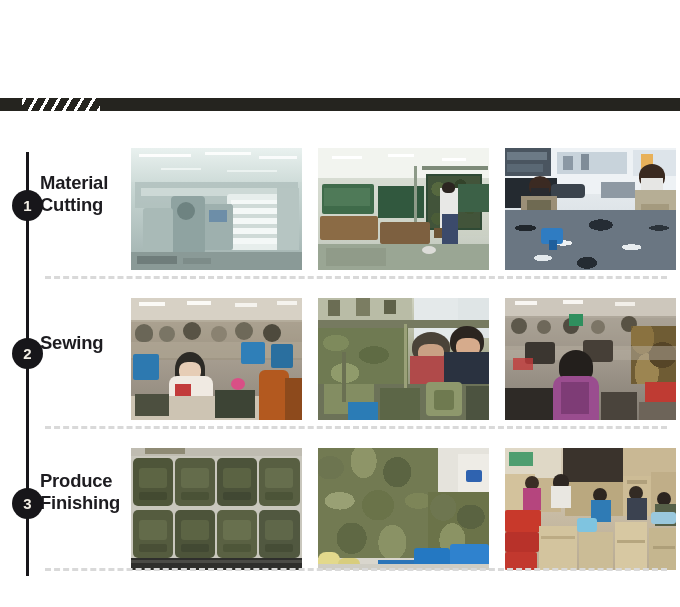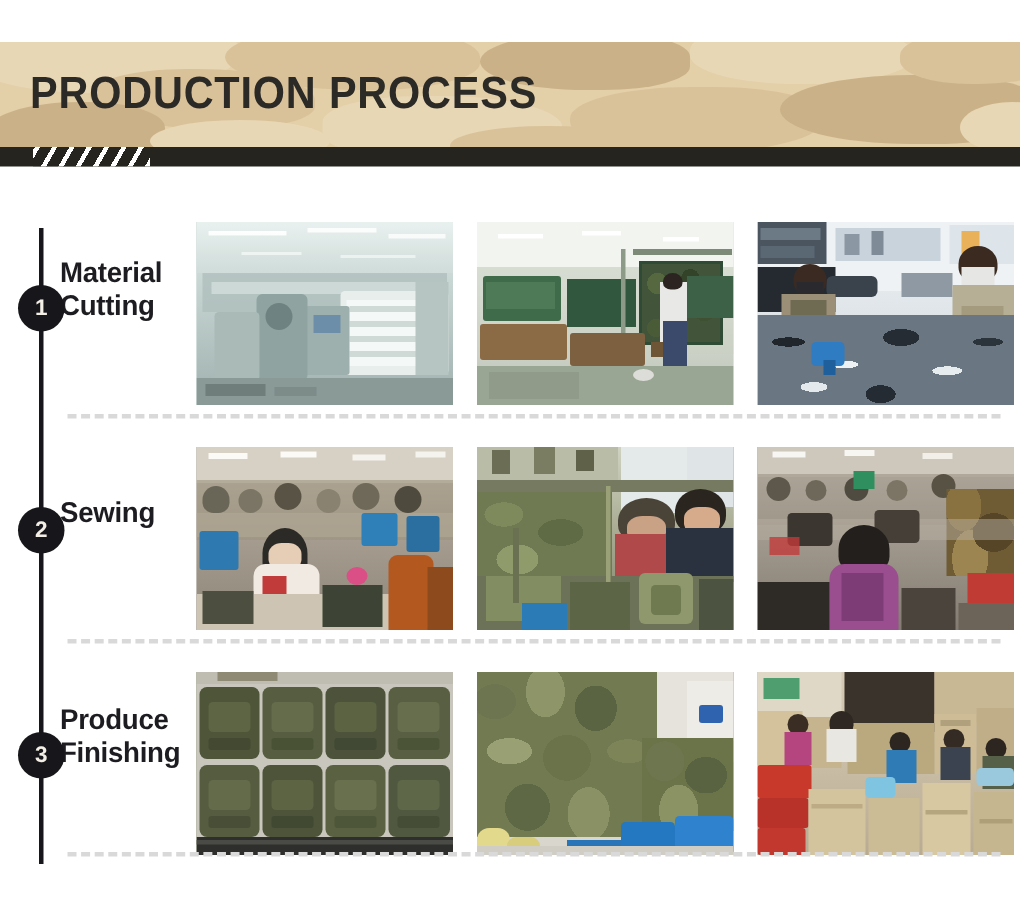--- a/index.html
+++ b/index.html
@@ -98,38 +98,20 @@
   .divider {
     position: absolute; left: 45px; width: 622px; height: 0;
     border-top: 3px dashed #d9d9d9;
   }
 </style>
 </head>
 <body>
 
 <div class="page">
 
-  <div class="banner">
-    <div class="camo">
-      <span style="left:-20px;top:-14px;width:180px;height:48px;background:#e8d7b5;border-radius:50% 40% 55% 45%;"></span>
-      <span style="left:60px;top:18px;width:150px;height:40px;background:#d9c29a;border-radius:45% 55% 40% 60%;"></span>
-      <span style="left:-10px;top:40px;width:120px;height:40px;background:#cbb188;border-radius:55% 45% 50% 50%;"></span>
-      <span style="left:150px;top:-10px;width:170px;height:42px;background:#d9c29a;border-radius:50% 50% 45% 55%;"></span>
-      <span style="left:215px;top:36px;width:160px;height:42px;background:#e8d7b5;border-radius:45% 55% 55% 45%;"></span>
-      <span style="left:320px;top:-6px;width:140px;height:38px;background:#cbb188;border-radius:55% 45% 45% 55%;"></span>
-      <span style="left:380px;top:30px;width:170px;height:44px;background:#d9c29a;border-radius:50% 45% 55% 50%;"></span>
-      <span style="left:460px;top:-12px;width:150px;height:40px;background:#e8d7b5;border-radius:45% 55% 50% 50%;"></span>
-      <span style="left:520px;top:22px;width:175px;height:46px;background:#cbb188;border-radius:55% 45% 45% 55%;"></span>
-      <span style="left:600px;top:-8px;width:110px;height:36px;background:#d9c29a;border-radius:50% 50% 55% 45%;"></span>
-      <span style="left:100px;top:52px;width:120px;height:28px;background:#e8d7b5;border-radius:50%;"></span>
-      <span style="left:300px;top:56px;width:130px;height:26px;background:#d9c29a;border-radius:50%;"></span>
-      <span style="left:640px;top:40px;width:70px;height:34px;background:#e8d7b5;border-radius:50%;"></span>
-    </div>
-    <div class="banner-title">PRODUCTION PROCESS</div>
-  </div>
   <div class="banner-bar">
     <div class="stripes"></div>
   </div>
 
   <div class="timeline-line"></div>
 
   <div class="steps">
 
     <div class="step step-1">
       <div class="step-marker" style="top:50px;">1</div>

